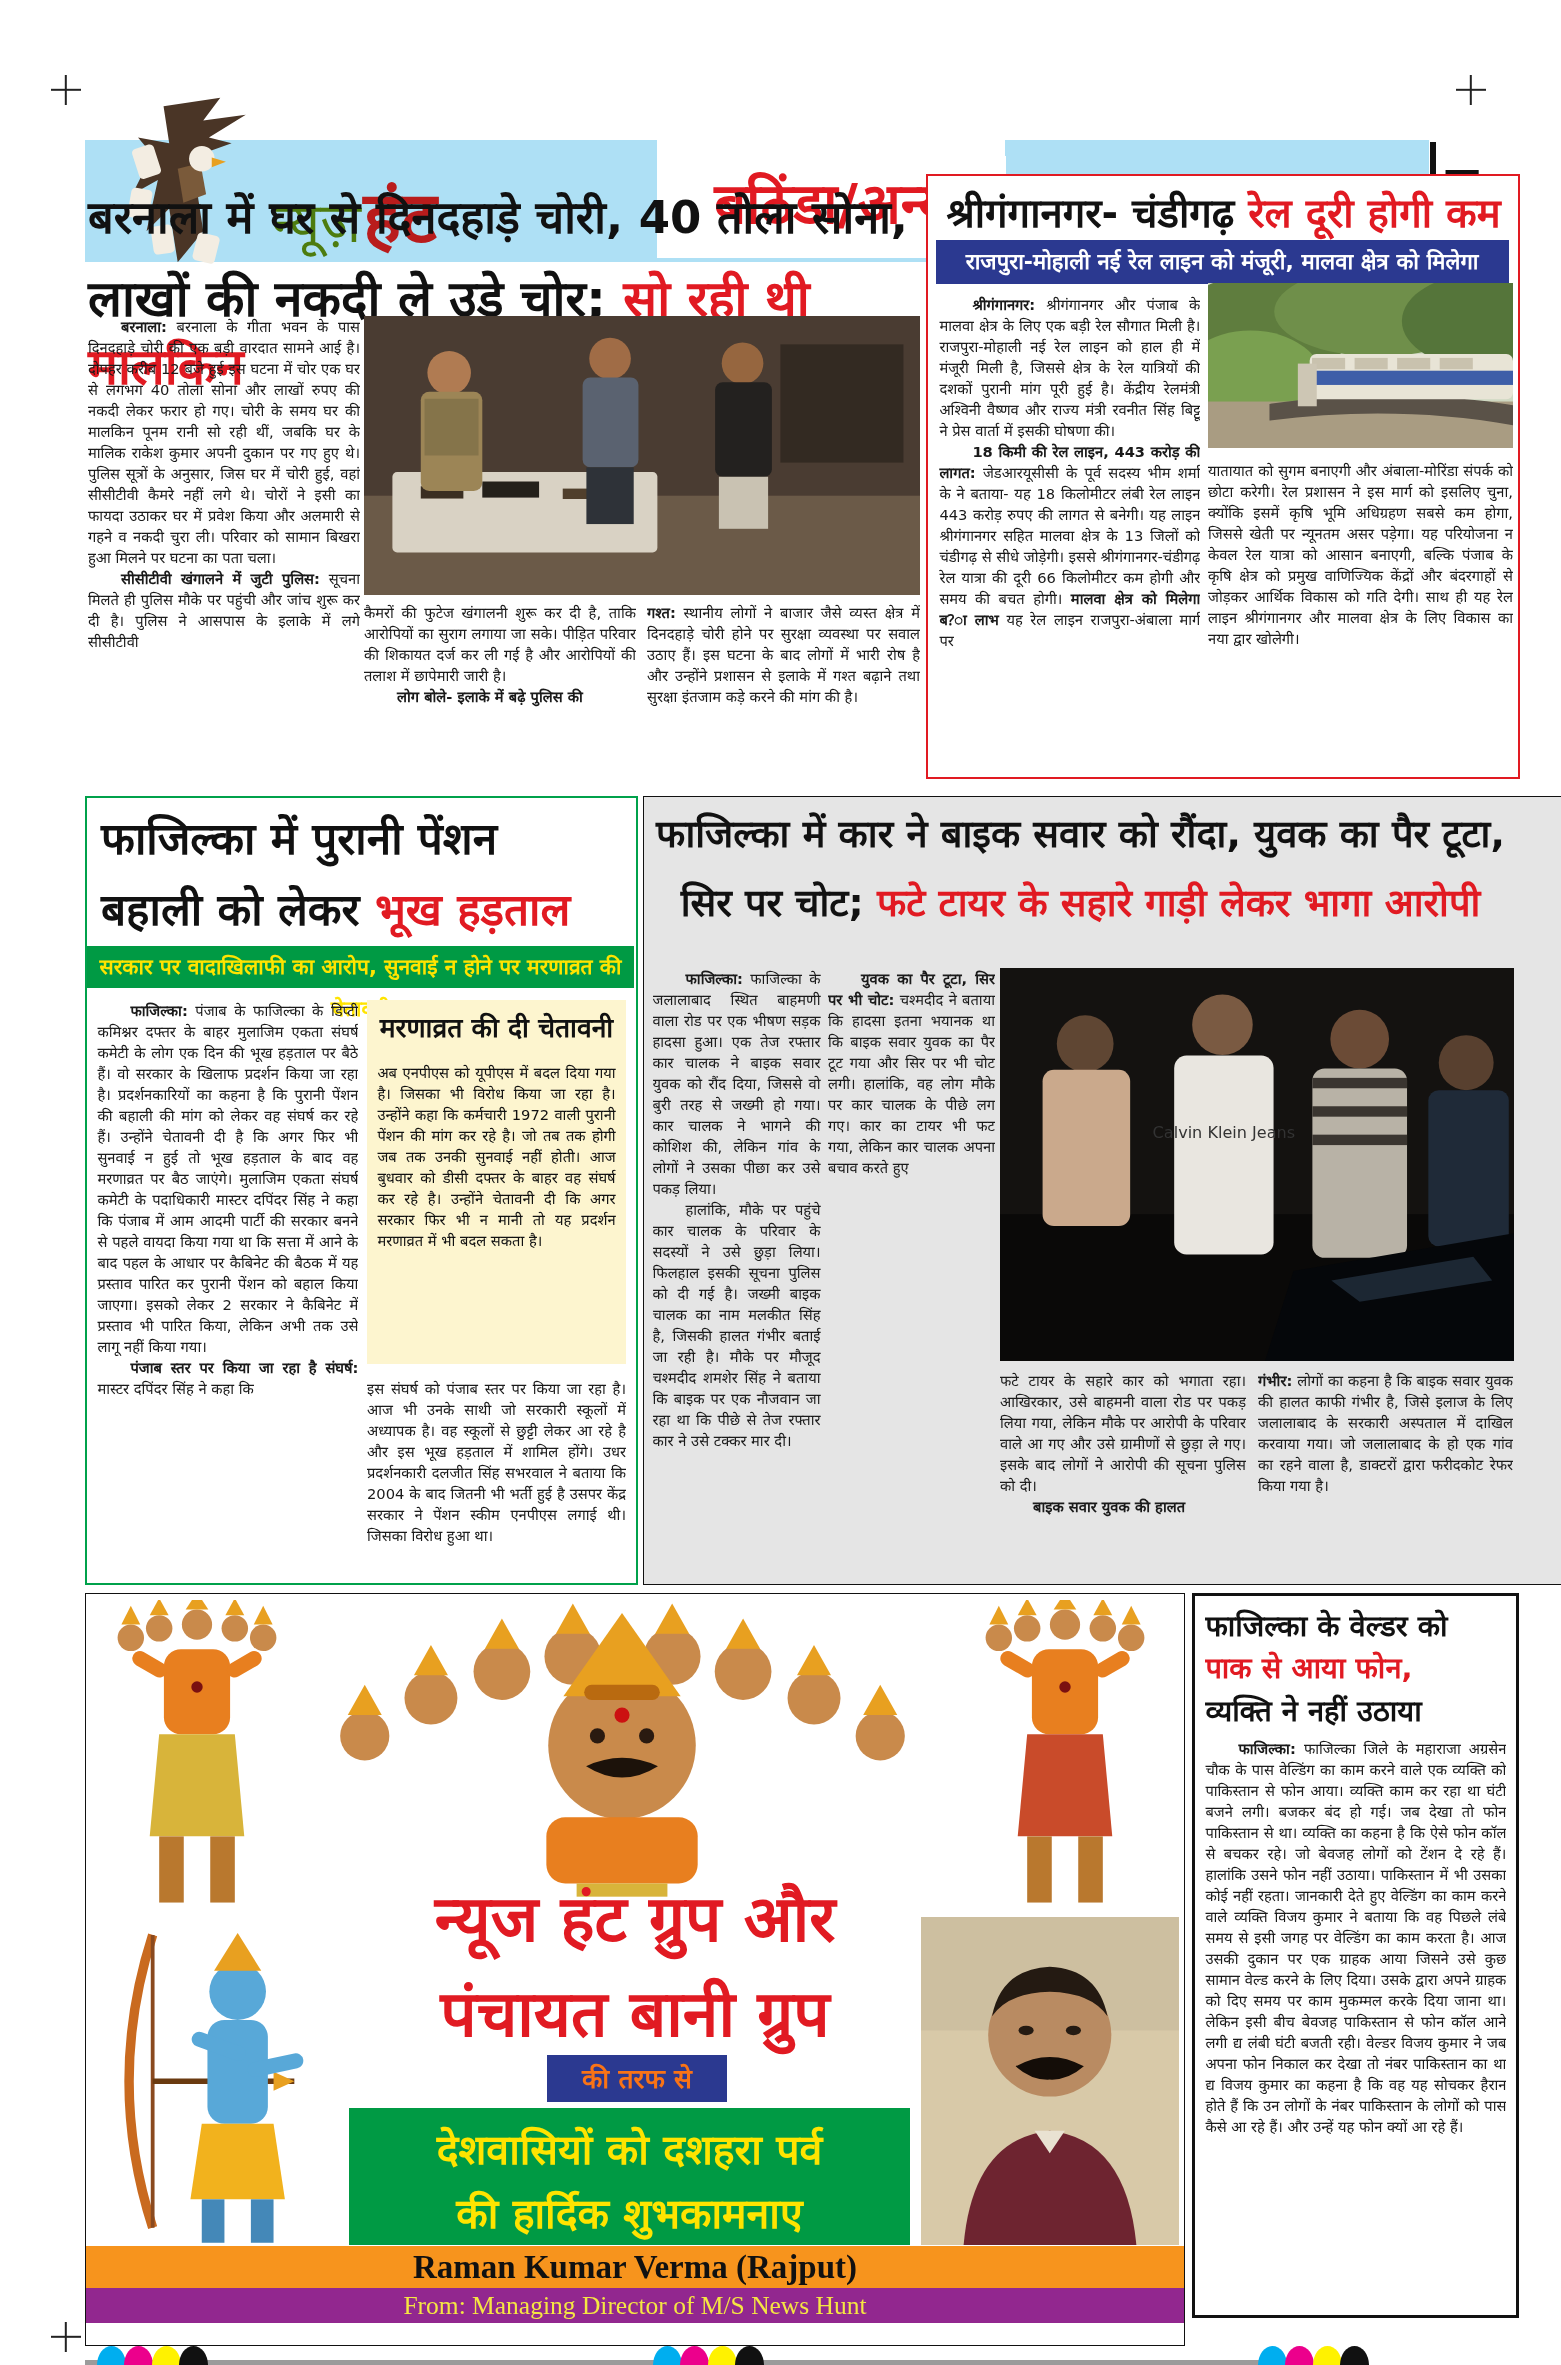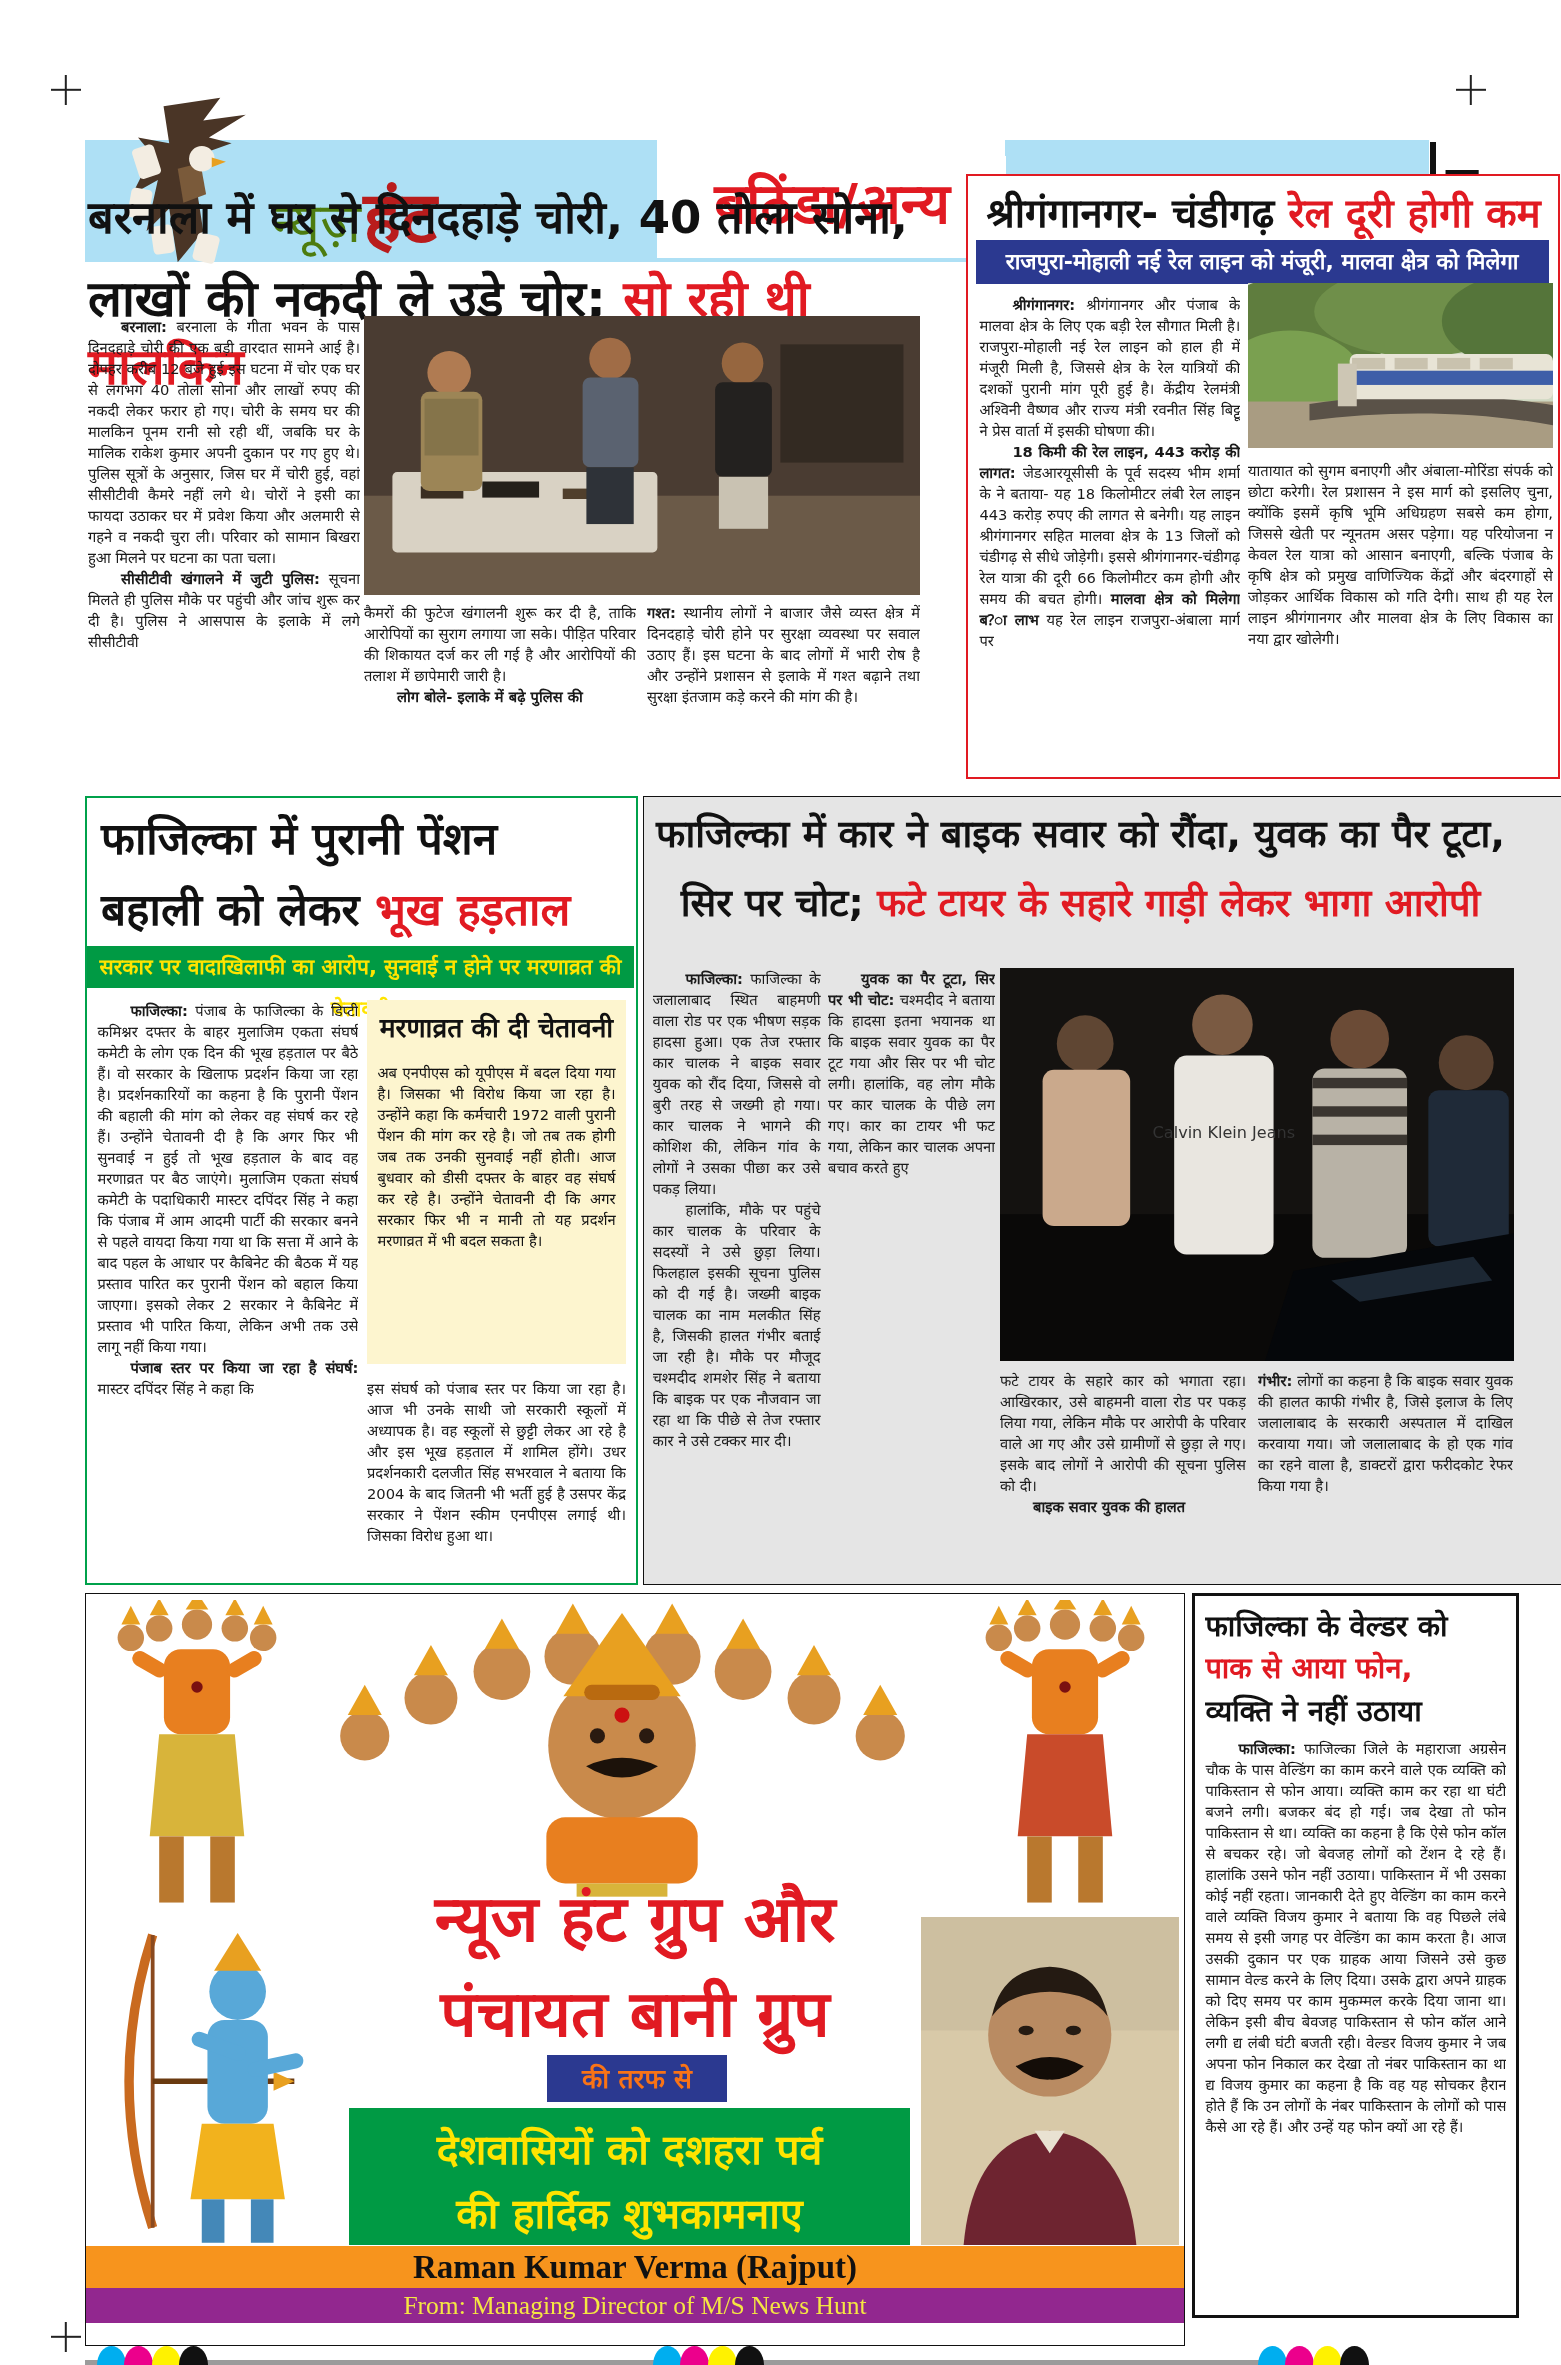--- a/index.html
+++ b/index.html
@@ -23,21 +23,21 @@
       font-size:71px;font-weight:bold;text-align:center;line-height:111px;color:#111;}
   
   .headline{font-weight:bold;color:#111;}
   .red{color:#e11a22;}
   .body-col{position:absolute;font-size:14.7px;line-height:21px;text-align:justify;color:#1a1a1a;overflow:hidden;}
   .body-col p{margin:0;}
   .indent{text-indent:33px;}
   .lead{font-weight:bold;}
   .boldline{font-weight:bold;}
   
-  .rail-box{position:absolute;left:926px;top:174px;width:594px;height:605px;border:2.4px solid #e11a22;box-sizing:border-box;background:#fff;margin-left:40px;}
+  .rail-box{position:absolute;left:926px;top:174px;width:594px;height:605px;border:2.4px solid #e11a22;box-sizing:border-box;background:#fff;}
   .pension-box{position:absolute;left:85px;top:796px;width:553px;height:789px;border:2.8px solid #00a14b;box-sizing:border-box;background:#fff;}
   .car-box{position:absolute;left:643px;top:796px;width:984px;height:789px;border:1.9px solid #111;box-sizing:border-box;background:#e5e5e5;}
   .ad-box{position:absolute;left:85px;top:1593px;width:1100px;height:753px;border:1.9px solid #111;box-sizing:border-box;background:#fff;overflow:hidden;}
   .welder-box{position:absolute;left:1192px;top:1593px;width:327px;height:725px;border:3.3px solid #111;box-sizing:border-box;background:#fff;}
   .subhead-band{position:absolute;text-align:center;font-weight:bold;}
   .cream-note{position:absolute;background:#fdf5cf;padding:8.5px 10.4px;box-sizing:border-box;}
   .photo{position:absolute;overflow:hidden;background:#777;}
   .photo svg{display:block;width:100%;height:100%;}
   
   .ad-red-line{position:absolute;width:100%;text-align:center;color:#e11a22;font-weight:bold;font-size:64px;}

